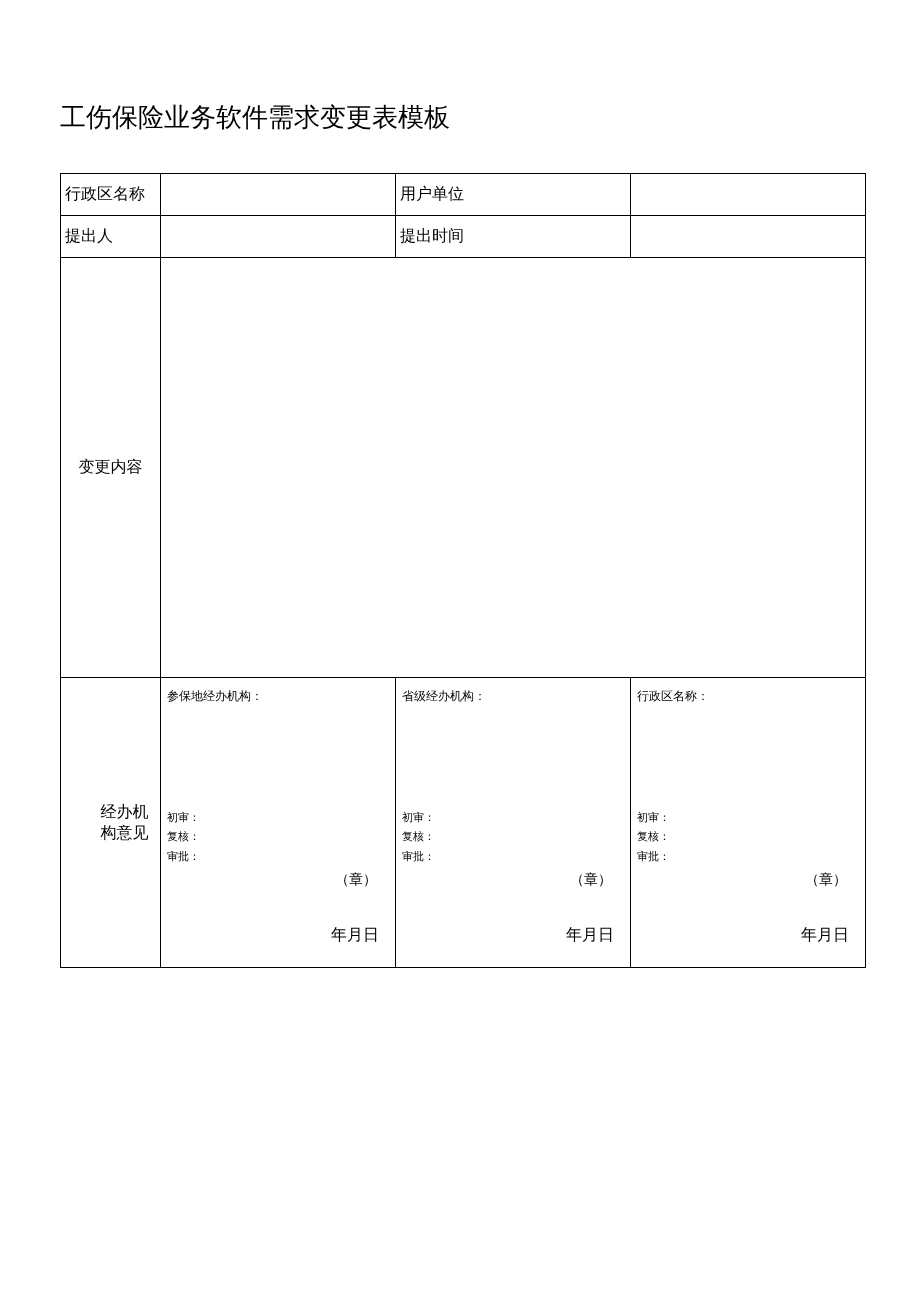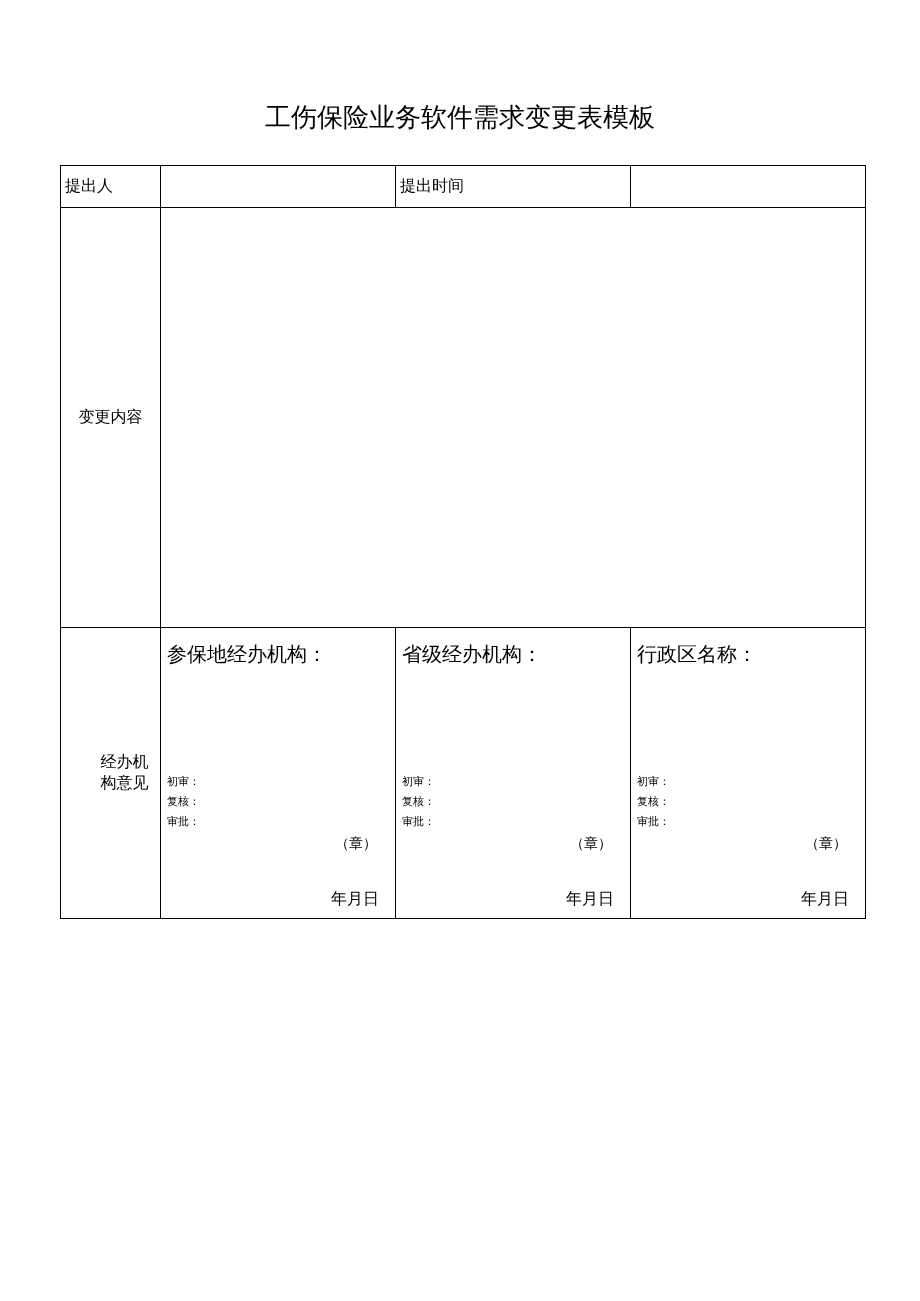--- a/index.html
+++ b/index.html
@@ -8,23 +8,22 @@
       padding: 0;
     }
     body {
       background: #ffffff;
       font-family: "SimSun", "宋体", serif;
       color: #000000;
       width: 920px;
       padding: 100px 60px 200px 60px;
     }
     .title {
-      text-align: center;
       font-size: 26px;
-      margin-bottom: 30px;
+      margin-bottom: 38px;
       font-weight: normal;
     }
     table {
       border-collapse: collapse;
       width: 100%;
       table-layout: fixed;
     }
     td {
       border: 1px solid #000;
       padding: 6px 4px;
@@ -49,21 +48,21 @@
     }
     .opinion-row td {
       height: 290px;
       vertical-align: top;
     }
     .opinion-cell {
       position: relative;
       padding: 8px 6px;
     }
     .opinion-header {
-      font-size: 20px;
+      font-size: 12px;
       margin-bottom: 100px;
       line-height: 1.8;
     }
     .opinion-lines {
       font-size: 11px;
       line-height: 1.8;
     }
     .opinion-stamp {
       text-align: right;
       font-size: 14px;
@@ -86,20 +85,26 @@
 
 <table>
   <colgroup>
     <col class="col-label">
     <col class="col-val">
     <col class="col-val">
     <col class="col-val">
   </colgroup>
 
   <tbody>
+      <tr class="header-row">
+    <td class="label-cell-left">行政区名称</td>
+    <td></td>
+    <td class="label-cell-left">用户单位</td>
+    <td></td>
+  </tr>
 
   <tr class="header-row">
     <td class="label-cell-left">提出人</td>
     <td></td>
     <td class="label-cell-left">提出时间</td>
     <td></td>
   </tr>
 
   <tr class="content-row">
     <td class="label-cell">变更内容</td>

